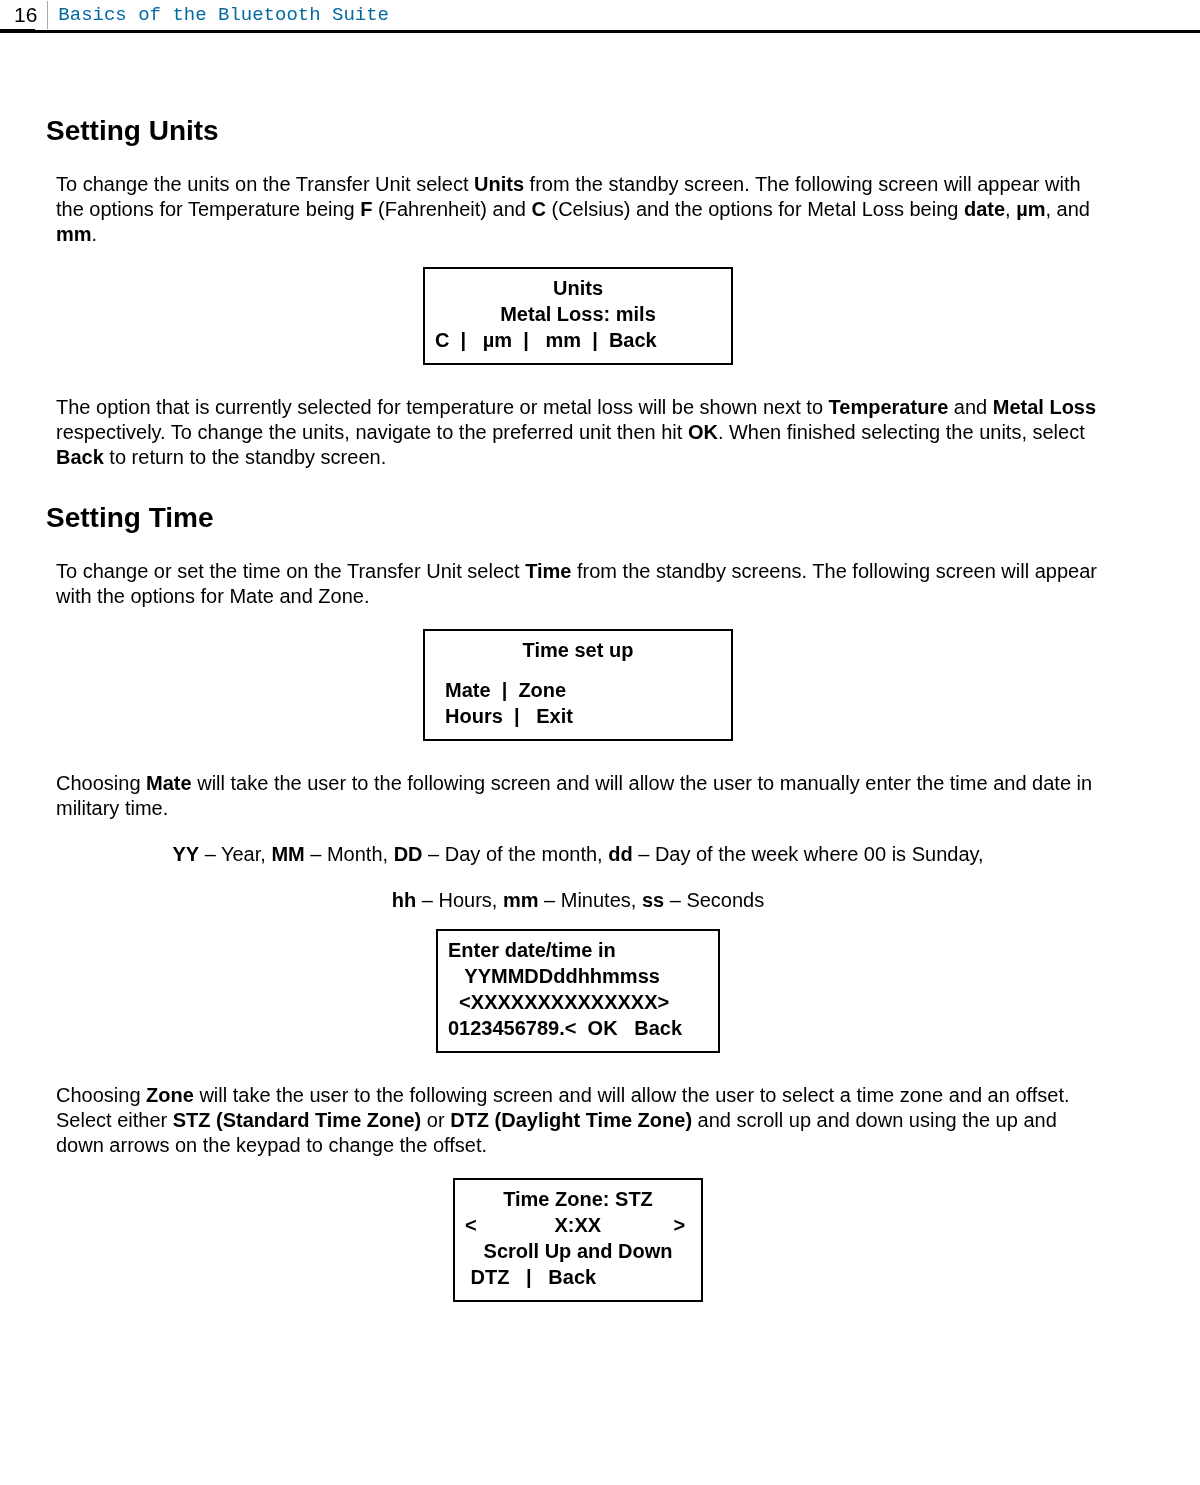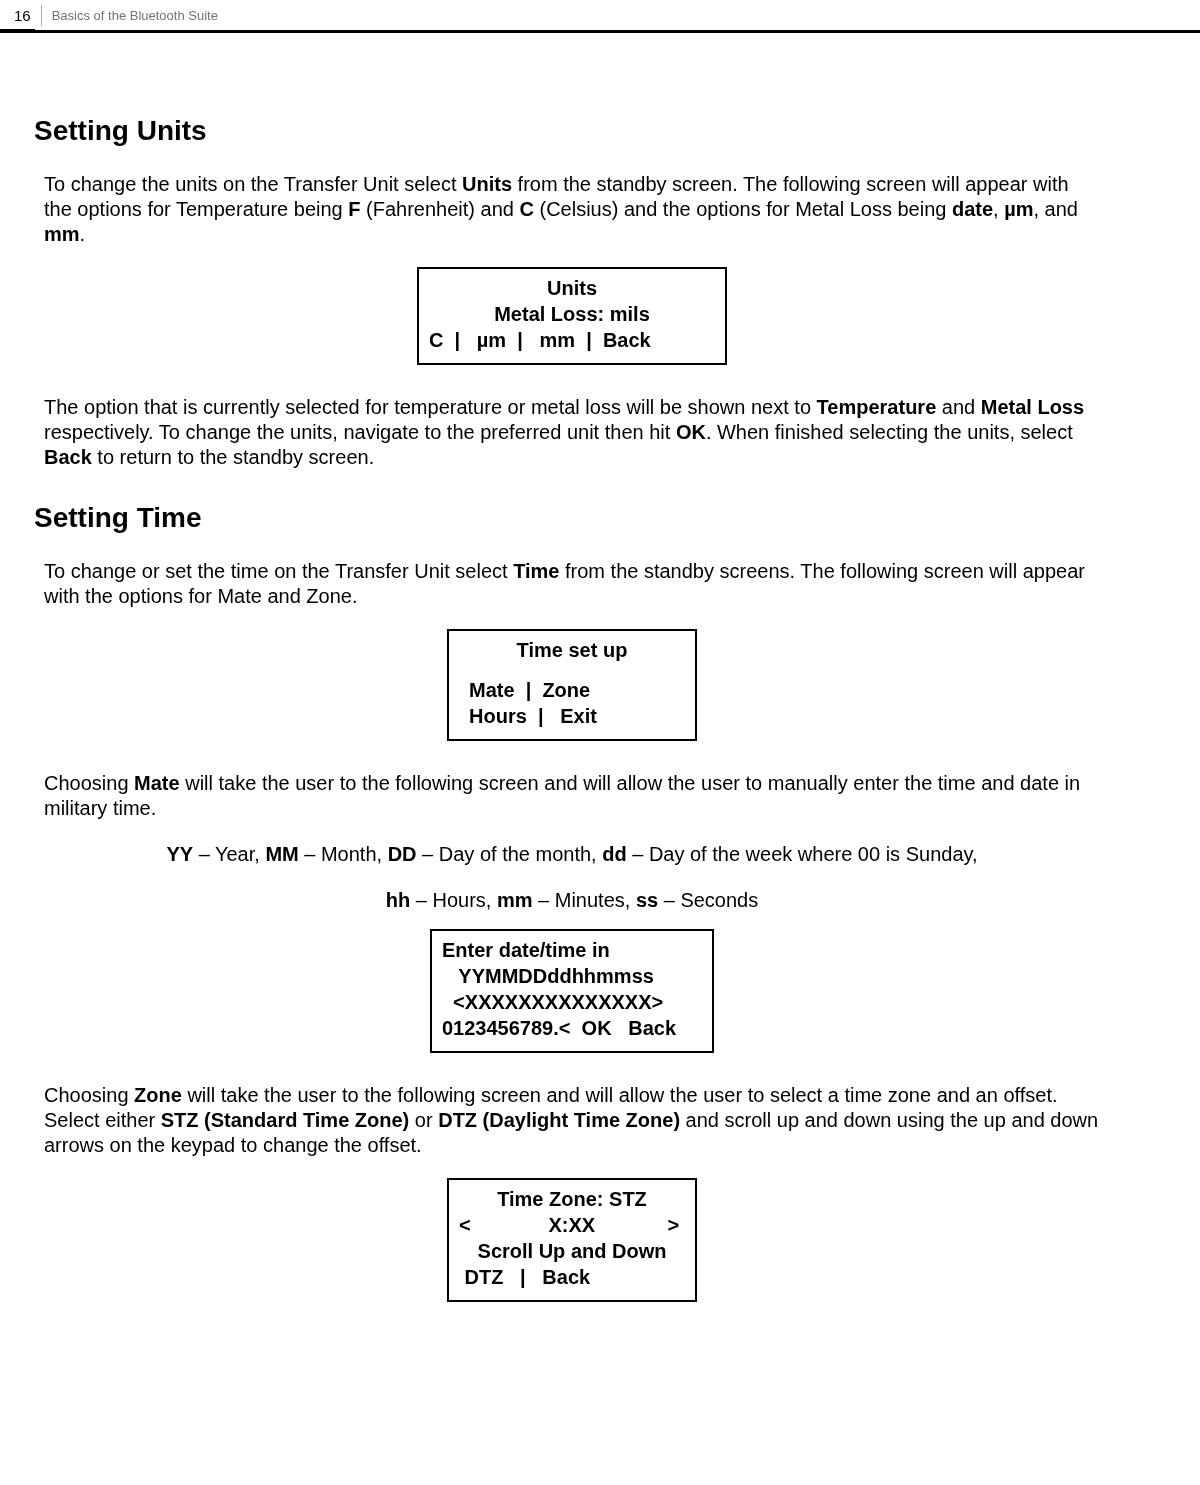--- a/index.html
+++ b/index.html
@@ -10,46 +10,47 @@
     height: 1485px;
     position: relative;
   }
   .page-header {
     display: flex;
     align-items: center;
     padding: 0;
     height: 30px;
   }
   .page-number {
-    font-size: 15px;
+    font-size: 21px;
     color: #000;
     padding: 2px 10px 2px 14px;
     border-right: 1px solid #aaa;
   }
   .section-title {
-    font-size: 13px;
-    color: #737373;
+    font-size: 19px;
+    color: #0369a1;
     padding-left: 10px;
+    font-family: Liberation Mono, monospace;
   }
   .header-rule {
     height: 3px;
     background: #000;
     margin: 0 0 0 0;
     position: relative;
   }
   .header-rule::before {
     content: "";
     position: absolute;
     left: 0; top: -1px;
     width: 35px;
     height: 4px;
     background: #000;
   }
   .content {
-    padding: 50px 100px 40px 44px;
+    padding: 50px 100px 40px 56px;
     font-size: 20px;
     color: #000;
     line-height: 1.25;
   }
   .h2 {
     font-size: 28px;
     font-weight: bold;
     margin: 30px 0 24px -10px;
   }
   .para {
@@ -98,21 +99,21 @@
   <p class="para">
     <span>The option that is currently selected for temperature or metal loss will be shown next to </span><b>Temperature</b><span> and </span><b>Metal Loss</b><span> respectively. To change the units, navigate to the preferred unit then hit </span><b>OK</b><span>. When finished selecting the units, select </span><b>Back</b><span> to return to the standby screen.</span>
   </p>
 
   <div class="h2">Setting Time</div>
 
   <p class="para">
     <span>To change or set the time on the Transfer Unit select </span><b>Time</b><span> from the standby screens. The following screen will appear with the options for Mate and Zone.</span>
   </p>
 
-  <div class="box" style="width:250px;">
+  <div class="box" style="width:310px;">
     <div class="box-center">Time set up</div>
     <div style="height:14px;"></div>
     <div class="box-line" style="padding-left:10px;">Mate  |  Zone</div>
     <div class="box-line" style="padding-left:10px;">Hours  |   Exit</div>
   </div>
 
   <p class="para">
     <span>Choosing </span><b>Mate</b><span> will take the user to the following screen and will allow the user to manually enter the time and date in military time.</span>
   </p>
 

